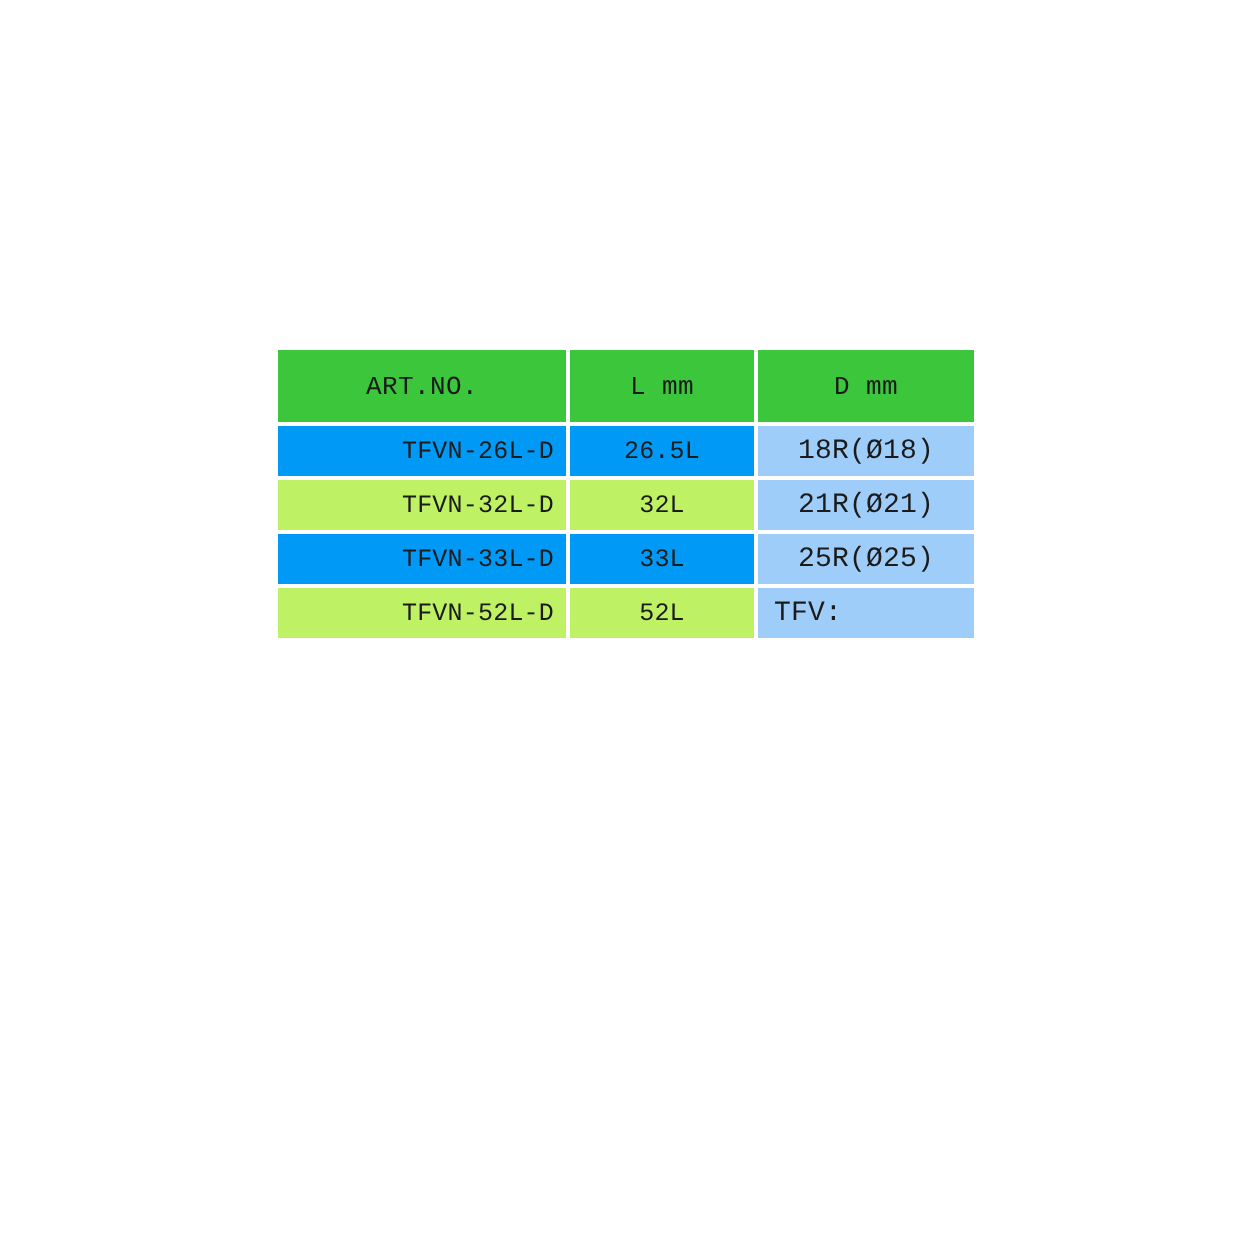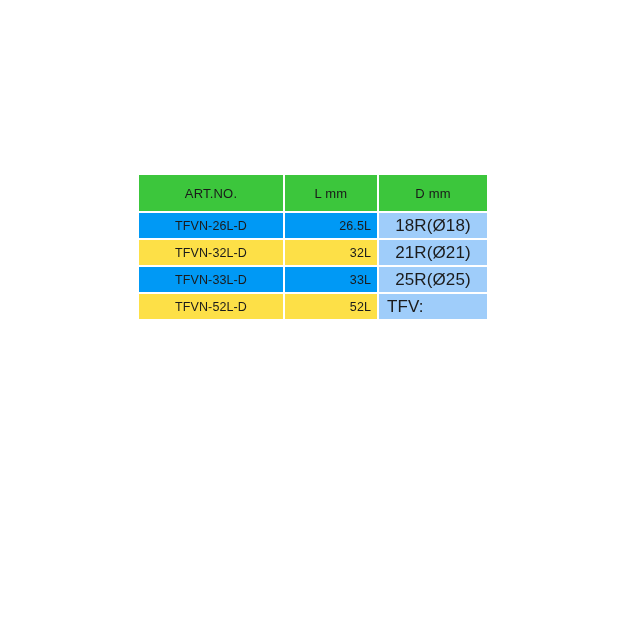--- a/index.html
+++ b/index.html
@@ -15,20 +15,21 @@
     overflow: hidden;
     position: relative;
   }
 
   .table-wrap {
     position: absolute;
     left: 137px;
     top: 173px;
     width: 346px;
     height: 267px;
+    font-family: Liberation Mono, monospace;
   }
 
   table.spec-table {
     border-collapse: separate;
     border-spacing: 2px;
     width: 346px;
     table-layout: fixed;
   }
 
   col.col-art { width: 144px; }
@@ -49,39 +50,39 @@
   tbody td {
     height: 25px;
     font-size: 12.5px;
     color: #1b1b1b;
     padding: 0 6px;
     letter-spacing: 0.1px;
     vertical-align: middle;
   }
 
   td.art {
-    text-align: center;
+    text-align: right;
   }
   td.len {
-    text-align: right;
+    text-align: center;
   }
 
   tr.row-dark td.art,
   tr.row-dark td.len {
     background: #0099f5;
   }
   tr.row-light td.art,
   tr.row-light td.len {
-    background: #fde047;
+    background: #bef264;
   }
 
   td.dia {
     background: #9fcdfa;
     text-align: center;
-    font-size: 17px;
+    font-size: 14px;
   }
   td.dia.dia-left {
     text-align: left;
     padding-left: 8px;
   }
 </style>
 </head>
 <body>
 
 <div class="table-wrap">

